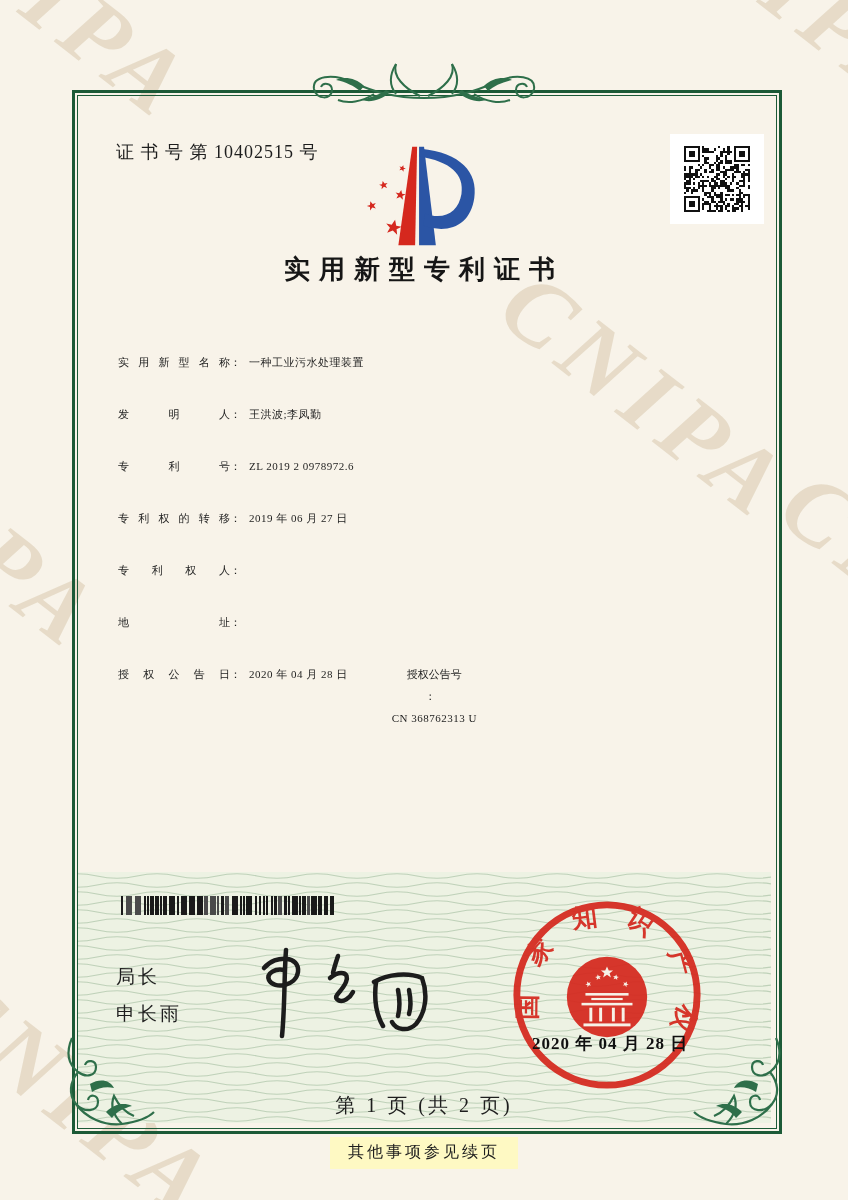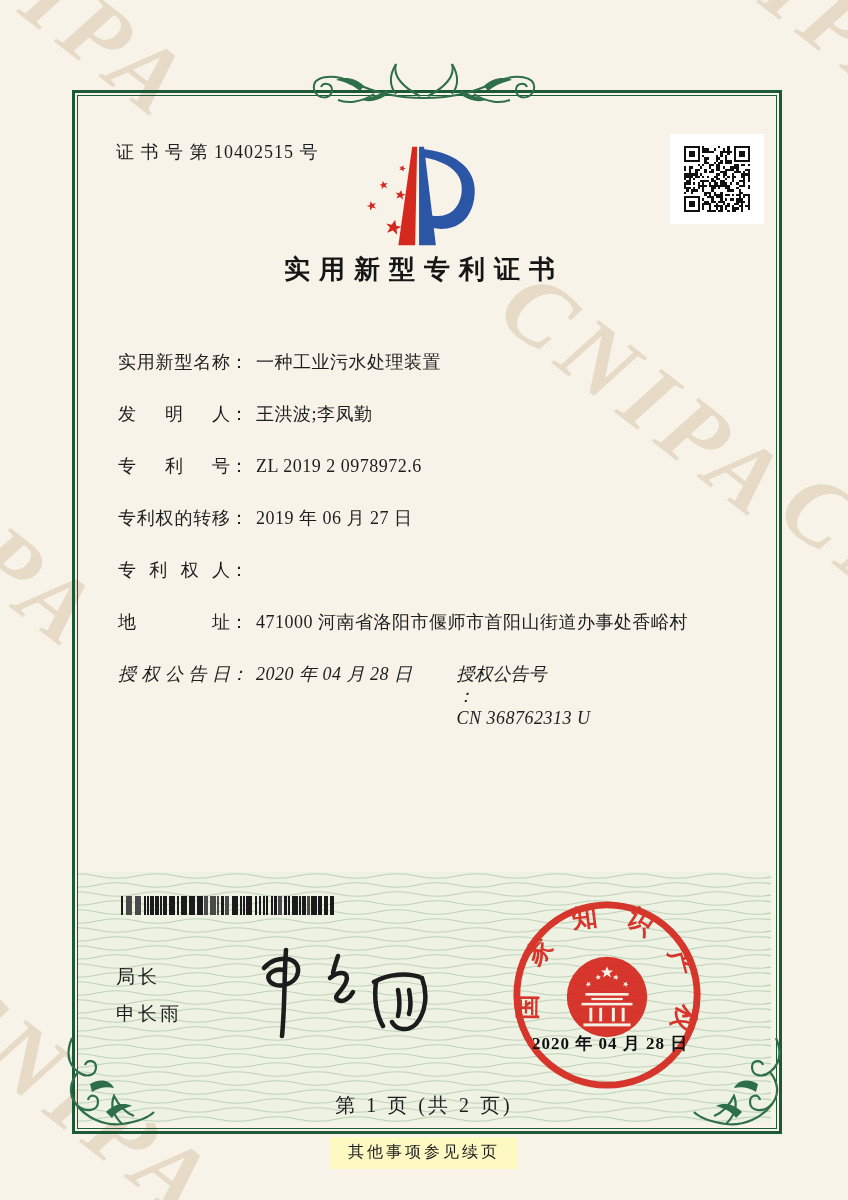--- a/index.html
+++ b/index.html
@@ -32,26 +32,26 @@
   .logo{position:absolute;left:356px;top:136px;z-index:3;}
   .qr-wrap{
     position:absolute;left:670px;top:134px;width:94px;height:90px;z-index:3;
     background:#ffffff;display:flex;align-items:center;justify-content:center;
   }
   .title{
     position:absolute;left:0;top:252px;width:100%;z-index:3;margin:0;
     text-align:center;font-size:26px;font-weight:700;letter-spacing:9px;color:#161616;
   }
   
-  .fields{position:absolute;left:118px;top:351px;width:600px;z-index:3;font-size:18px;}
+  .fields{position:absolute;left:118px;top:351px;width:600px;z-index:3;font-size:11px;}
   .frow{display:flex;align-items:baseline;margin-bottom:30px;line-height:22px;white-space:nowrap;}
   .flabel{display:inline-block;width:112px;text-align:justify;text-align-last:justify;}
   .colon{margin:0 8px 0 0;}
   .fval{letter-spacing:.5px;}
-  .gpair{display:flex;align-items:flex-start;font-style:italic;}
+  .gpair{display:flex;align-items:center;}
   .gpair+.gpair{margin-left:44px;flex-direction:column;}
   
   .paras{position:absolute;left:118px;top:699px;width:614px;z-index:3;
     font-size:17px;line-height:27.5px;text-align:justify;}
   .paras p{margin:0;text-indent:2em;}
   
   .band{position:absolute;left:77px;top:872px;width:694px;height:251px;z-index:1;background:#edf2e3;}
   
   .barcode{position:absolute;left:120px;top:896px;z-index:3;}
   .sig-title{position:absolute;left:116px;top:964px;z-index:3;font-size:19px;letter-spacing:3px;}
@@ -517,21 +517,20 @@
         <span class="colon">：</span>
       <span class="fval">2019 年 06 月 27 日</span>
     </div>
     <div class="frow">
       <span class="flabel">专利权人</span>
         <span class="colon">：</span>
     </div>
     <div class="frow">
       <span class="flabel">地址</span>
         <span class="colon">：</span>
-      <span class="fval">471000 河南省洛阳市偃师市首阳山街道办事处香峪村</span>
     </div>
     <div class="frow">
       <span class="gpair">
         <span class="flabel">授权公告日</span>
           <span class="colon">：</span>
         <span class="fval">2020 年 04 月 28 日</span>
       </span>
       <span class="gpair">
         <span>授权公告号</span>
           <span class="colon">：</span>

